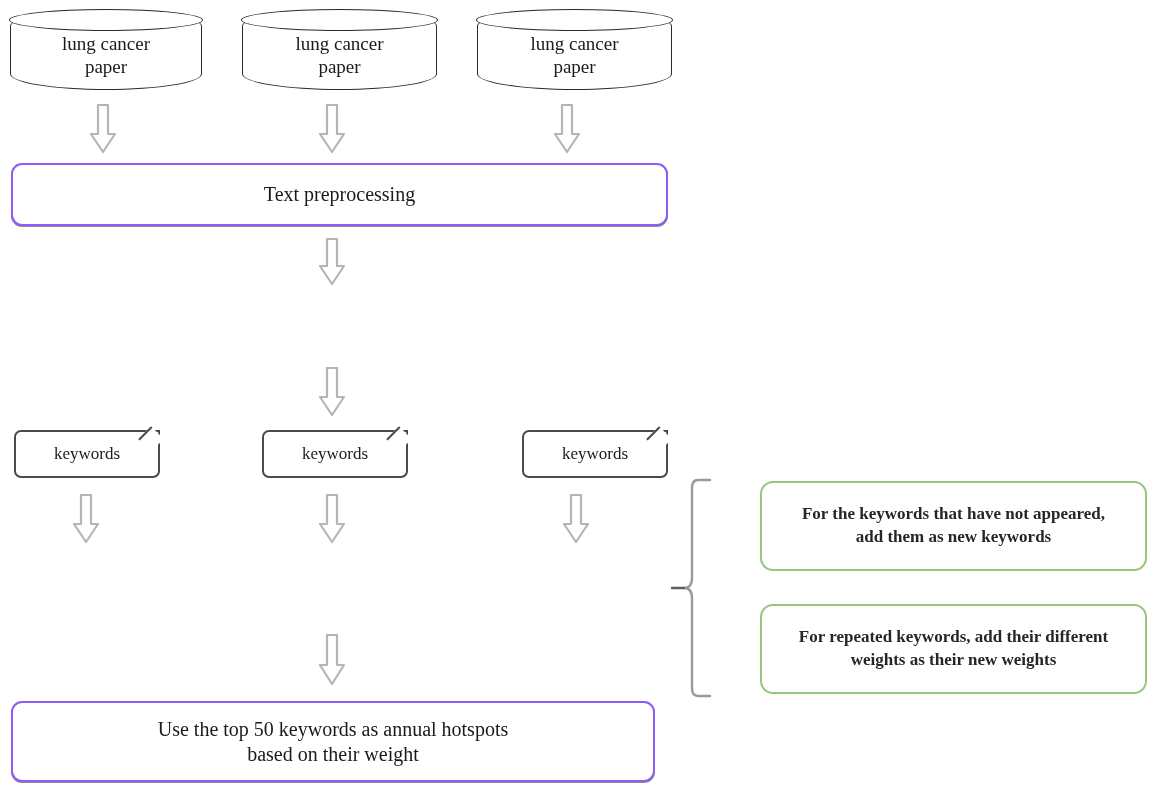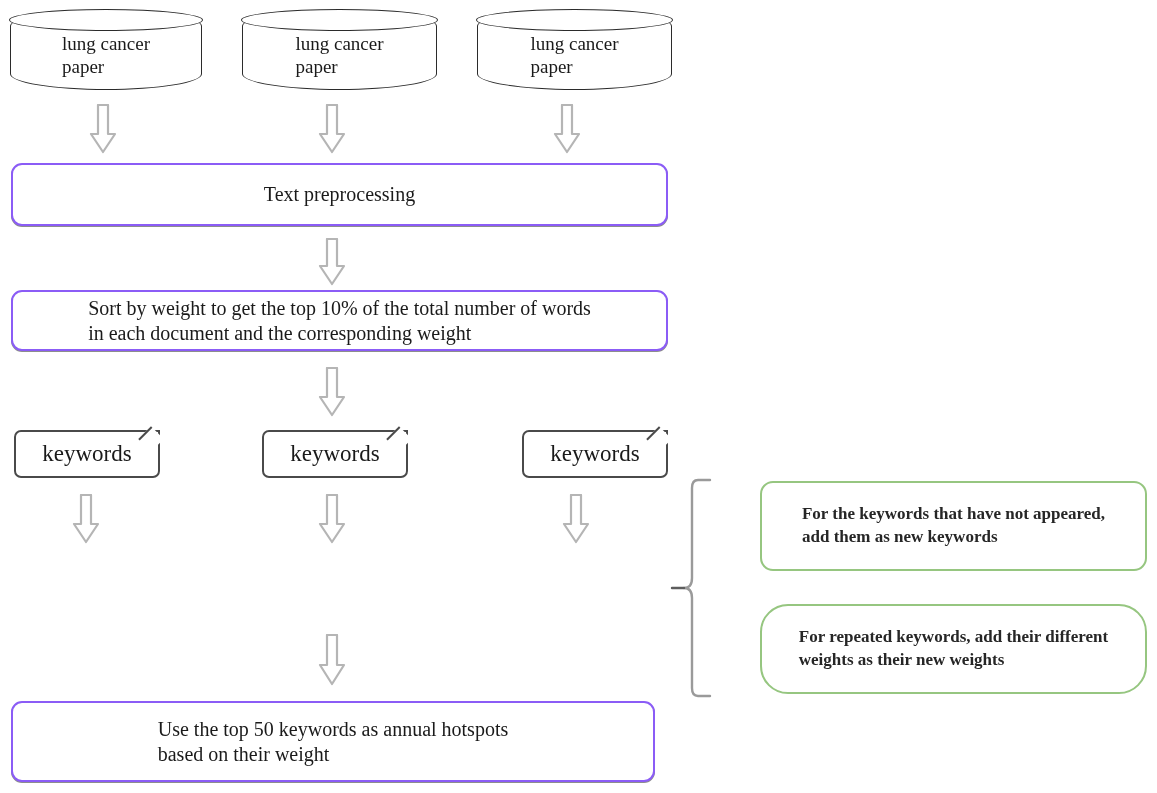--- a/index.html
+++ b/index.html
@@ -17,20 +17,21 @@
     height: 793px;
     background: #ffffff;
     overflow: hidden;
   }
   .node {
     position: absolute;
     box-sizing: border-box;
     display: flex;
     align-items: center;
     justify-content: center;
+    text-align: center;
     background: #ffffff;
   }
   
   .cylinder {
     border: 1.6px solid #2b2b2b;
     border-radius: 50% / 16px;
     padding-top: 10px;
   }
   .cylinder::before {
     content: "";
@@ -56,21 +57,21 @@
     border-radius: 11px;
     font-size: 20px;
     line-height: 1.25;
     box-shadow: 0 1px 0 0 #8d8d8d;
   }
   .proc .proc-label { padding: 0 14px; }
   
   .kw {
     border: 2px solid #4a4a4a;
     border-radius: 7px 0 7px 7px;
-    font-size: 23px;
+    font-size: 17px;
     position: absolute;
     box-sizing: border-box;
     display: flex;
     align-items: center;
     justify-content: center;
     background: #ffffff;
   }
   .kw .kw-clip {
     position: absolute;
     top: -2px;
@@ -142,24 +143,20 @@
   <div class="node proc" style="left:11px; top:163px; width:657px; height:63px;">
     <div class="proc-label" style="white-space:pre-line;">Text preprocessing</div>
   </div>
 
   <div class="arrow" style="left:318px; top:238px;">
     <svg width="28" height="48" viewBox="0 0 28 48">
       <polygon points="9,1 19,1 19,28 26,28 14,46 2,28 9,28" fill="#ffffff" stroke="#b5b5b5" stroke-width="2.2" stroke-linejoin="round"></polygon>
     </svg>
   </div>
 
-  <div class="node proc" style="left:11px; top:290px; width:657px; height:61px;">
-    <div class="proc-label" style="white-space:pre-line;">Sort by weight to get the top 10% of the total number of words
-in each document and the corresponding weight</div>
-  </div>
 
   <div class="arrow" style="left:318px; top:367px;">
     <svg width="28" height="50" viewBox="0 0 28 50">
       <polygon points="9,1 19,1 19,30 26,30 14,48 2,30 9,30" fill="#ffffff" stroke="#b5b5b5" stroke-width="2.2" stroke-linejoin="round"></polygon>
     </svg>
   </div>
 
   <div class="kw" style="left:14px; top:430px; width:146px; height:48px;">
     <span class="kw-clip"></span>
     <div class="kw-label">keywords</div>
@@ -197,21 +194,21 @@
       <path d="M 46,2 L 34,2 Q 28,2 28,10 L 28,100 Q 28,110 20,110 Q 28,110 28,120 L 28,210 Q 28,218 34,218 L 46,218" fill="none" stroke="#9a9a9a" stroke-width="2.4" stroke-linecap="round" stroke-linejoin="round"></path>
       <line x1="8" y1="110" x2="20" y2="110" stroke="#5d5d5d" stroke-width="2.4" stroke-linecap="round"></line>
     </svg>
   </div>
 
   <div class="node note" style="left:760px; top:481px; width:387px; height:90px;">
     <div class="note-label" style="white-space:pre-line;">For the keywords that have not appeared,
 add them as new keywords</div>
   </div>
 
-  <div class="node note" style="left:760px; top:604px; width:387px; height:90px;border-radius:28px;">
+  <div class="node note" style="left:760px; top:604px; width:387px; height:90px;">
     <div class="note-label" style="white-space:pre-line;">For repeated keywords, add their different
 weights as their new weights</div>
   </div>
 
   <div class="arrow" style="left:318px; top:634px;">
     <svg width="28" height="52" viewBox="0 0 28 52">
       <polygon points="9,1 19,1 19,31 26,31 14,50 2,31 9,31" fill="#ffffff" stroke="#b5b5b5" stroke-width="2.2" stroke-linejoin="round"></polygon>
     </svg>
   </div>
 

